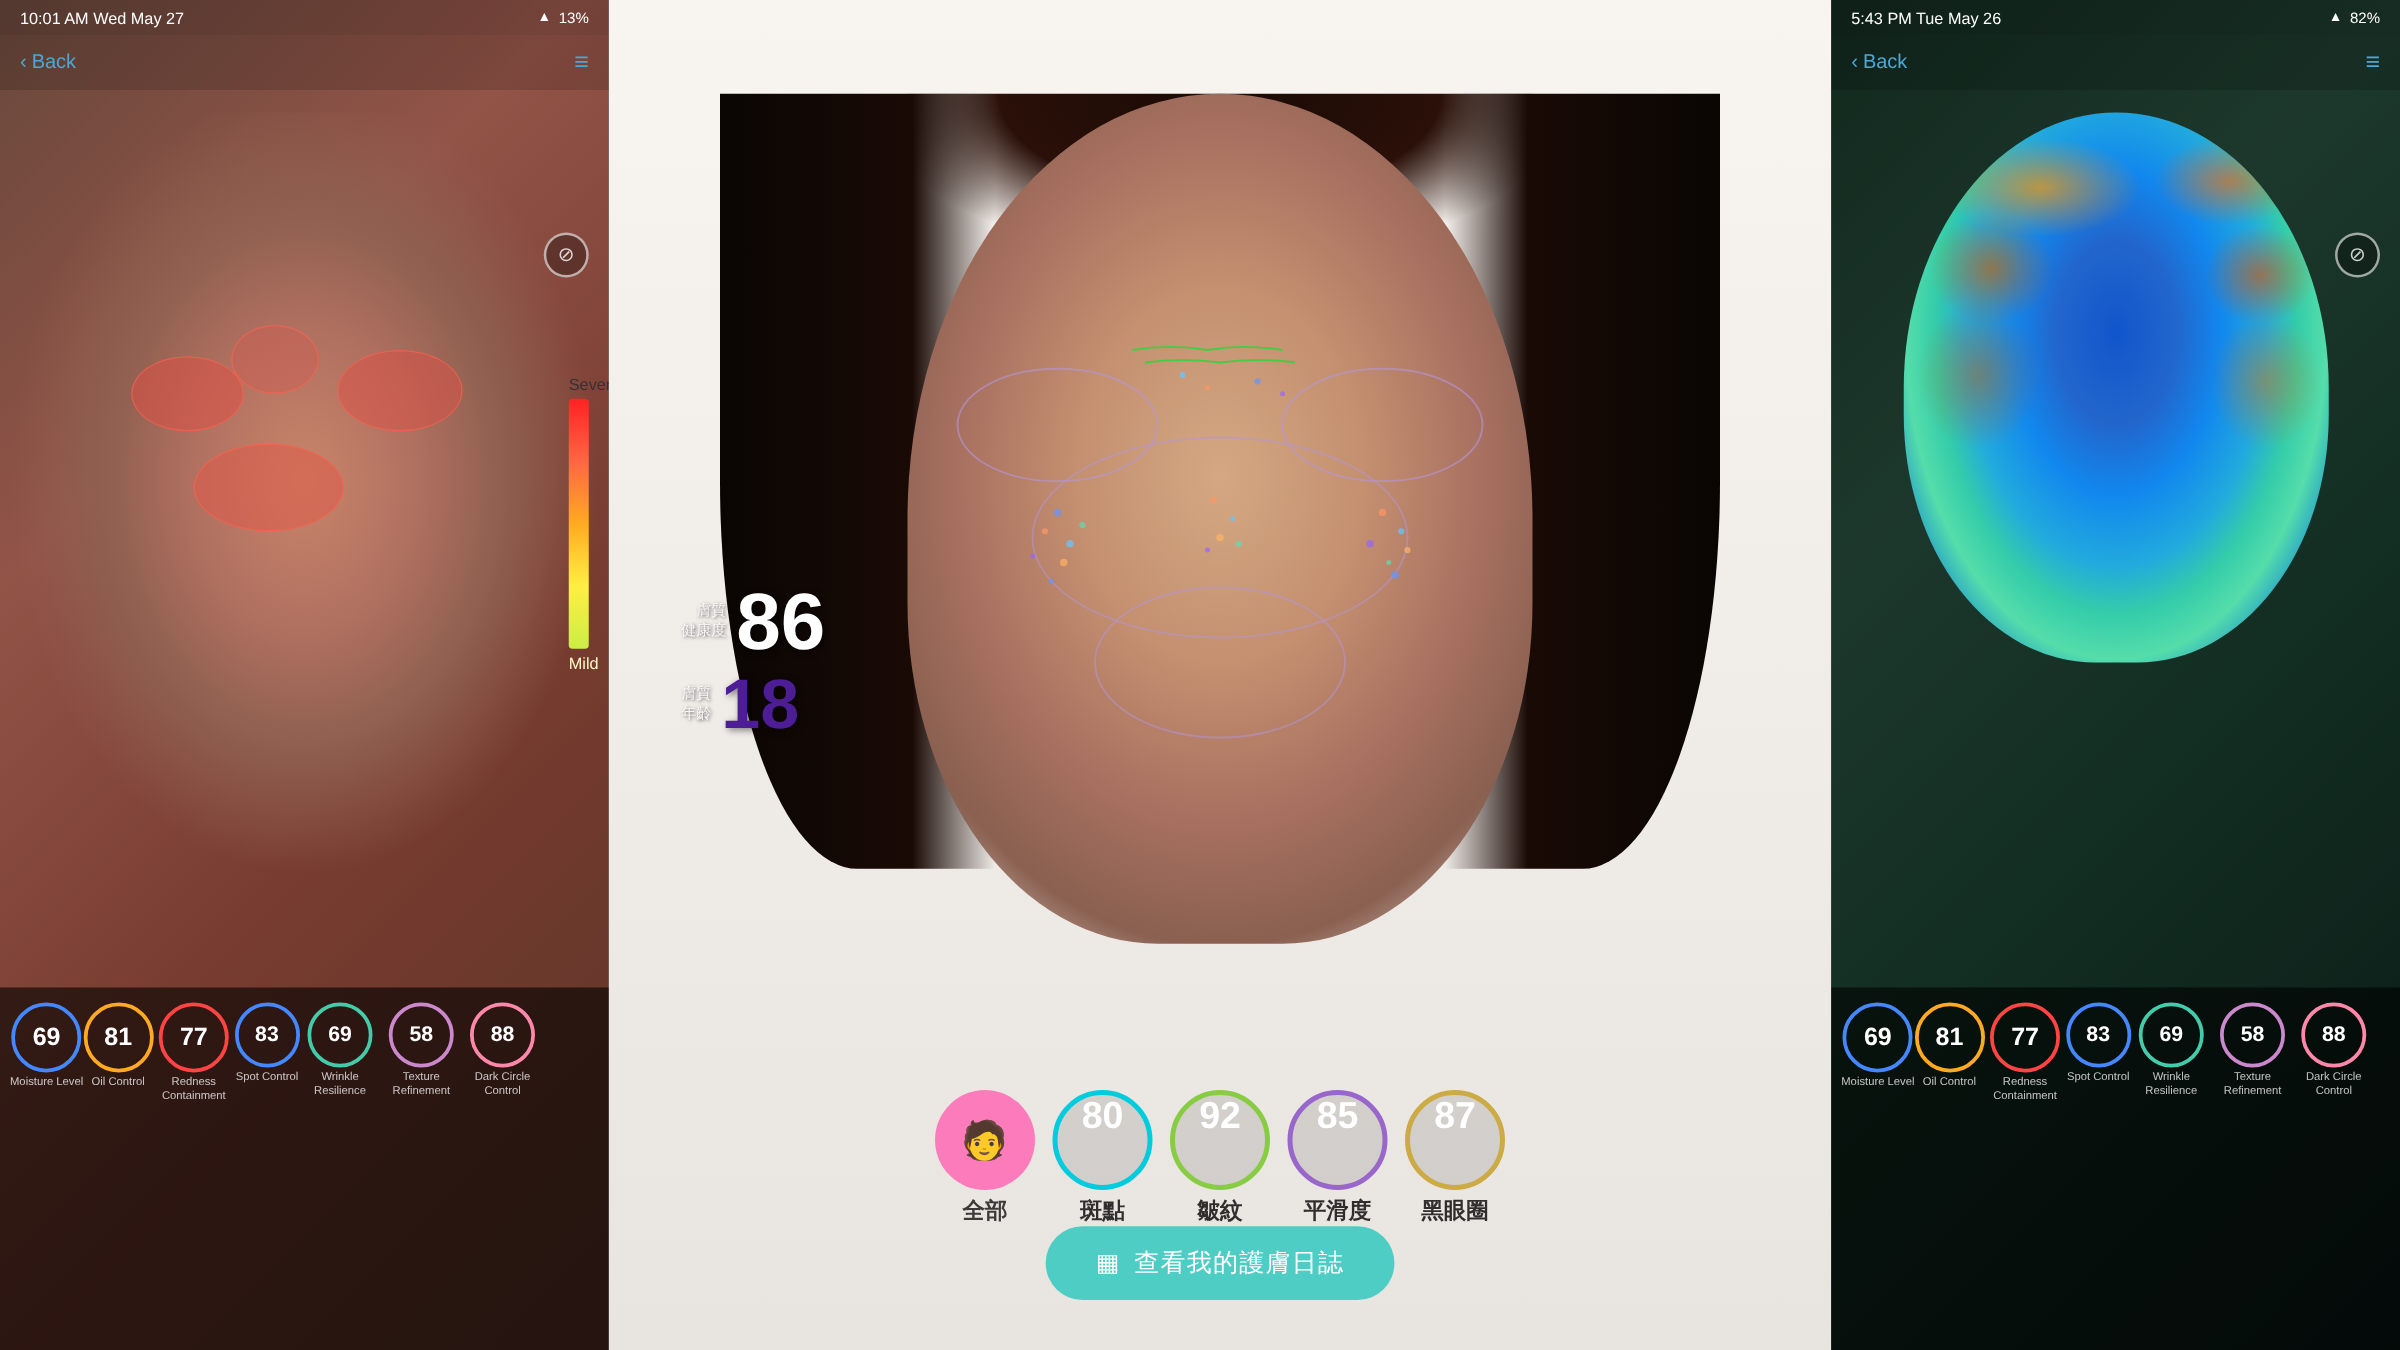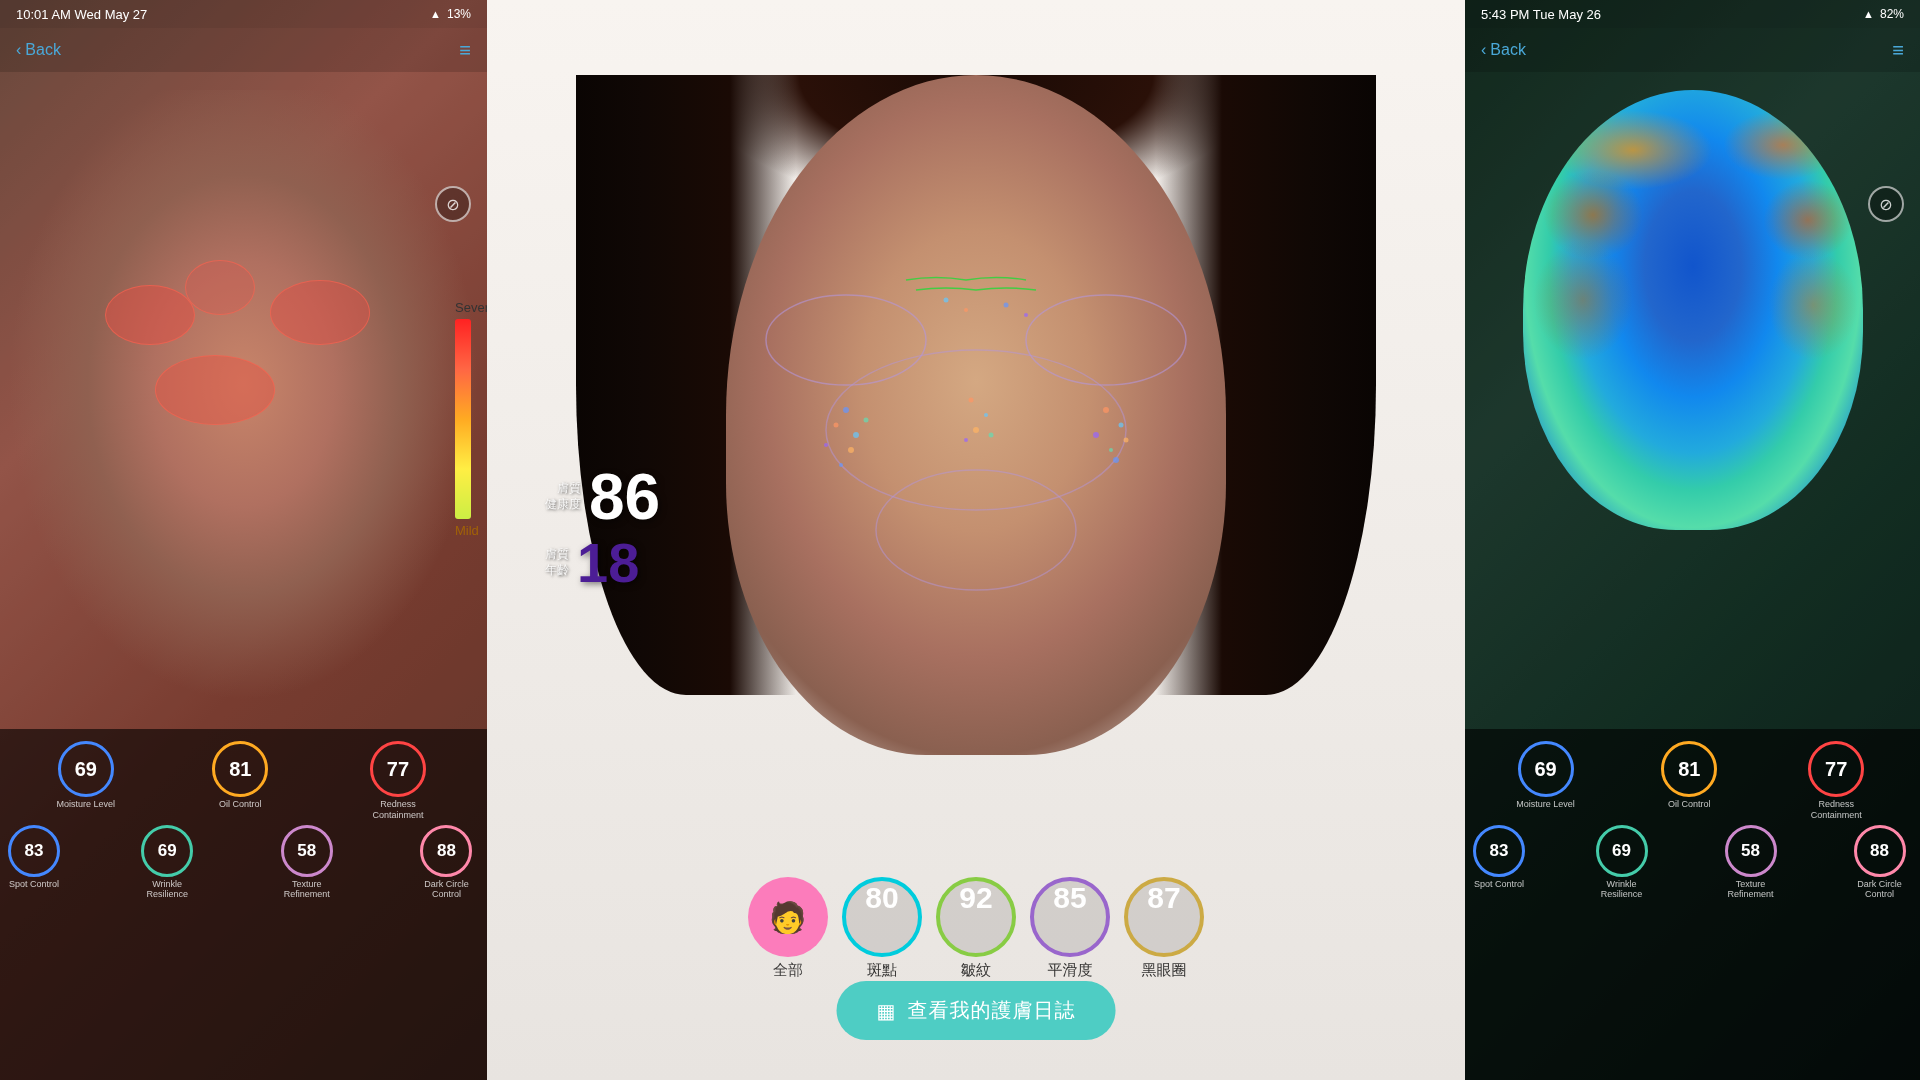--- a/index.html
+++ b/index.html
@@ -155,21 +155,21 @@
       border-radius: 3px;
     }
     .severity-label-top {
       font-size: 13px;
       color: #333;
       text-align: right;
       margin-bottom: 4px;
     }
     .severity-label-bottom {
       font-size: 13px;
-      color: #a16207;
+      color: #fef9c3;
       text-align: right;
       margin-top: 4px;
     }
 
     
     .cta-btn {
       position: absolute;
       bottom: 40px;
       left: 50%;
       transform: translateX(-50%);
@@ -248,25 +248,24 @@
       bottom: 290px;
       z-index: 3;
     }
 
     
     .bottom-metrics {
       position: absolute;
       bottom: 0;
       left: 0;
       right: 0;
-      height: 351px;
+      height: 290px;
       background: rgba(0,0,0,0.6);
       z-index: 10;
       display: flex;
-      flex-direction: column;
       padding: 12px 8px 8px;
     }
     .bottom-metrics-row1 {
       display: flex;
       justify-content: space-around;
       margin-bottom: 4px;
     }
     .bottom-metrics-row2 {
       display: flex;
       justify-content: space-between;
@@ -324,23 +323,23 @@
       display: flex;
       justify-content: center;
       background: rgba(0,0,0,0.1);
     }
     .cb-num {
       font-size: 30px;
       font-weight: 700;
       color: white;
     }
     .cb-label {
-      font-size: 15px;
+      font-size: 18px;
       color: rgba(0,0,0,0.8);
-      font-weight: 400;
+      font-weight: 700;
     }
     .cb-face-circle {
       width: 80px;
       height: 80px;
       border-radius: 50%;
       background: rgba(255,105,180,0.85);
       display: flex;
       align-items: center;
       justify-content: center;
       font-size: 32px;

